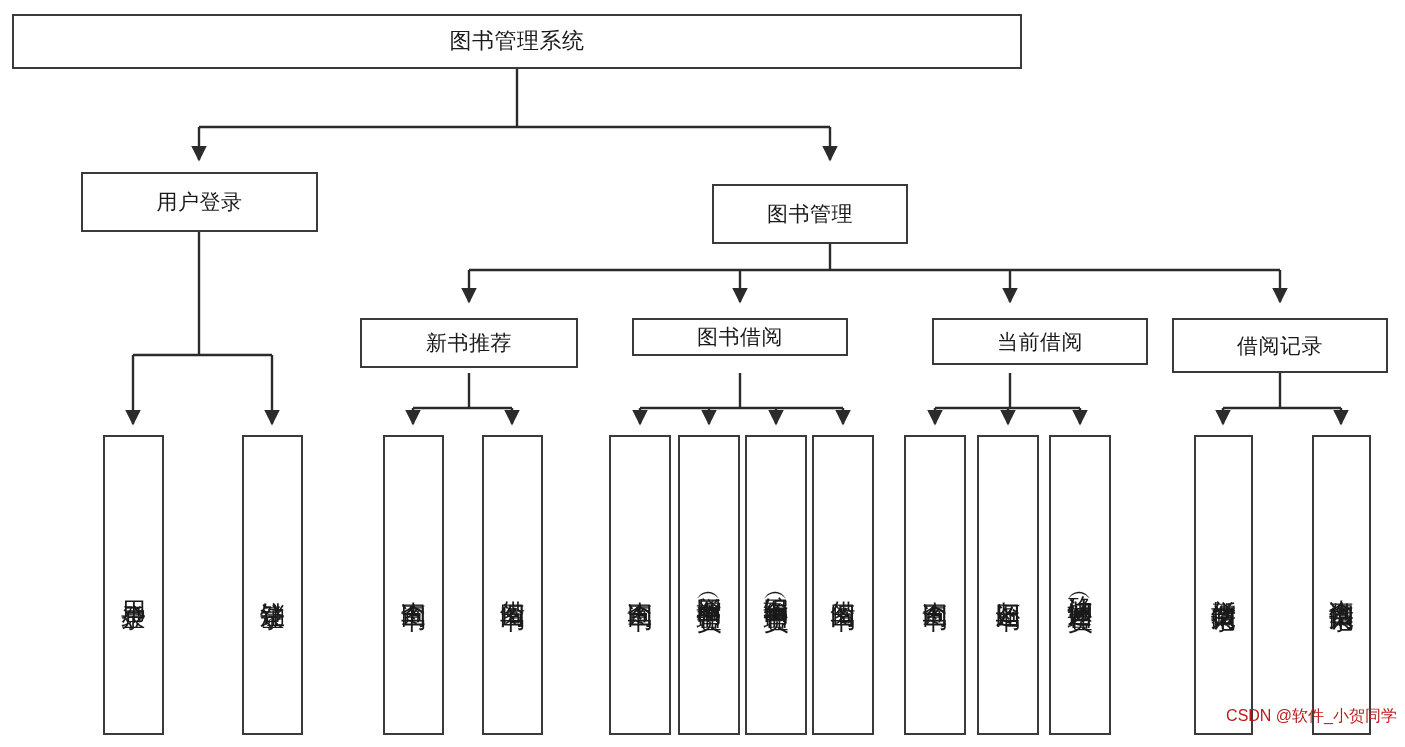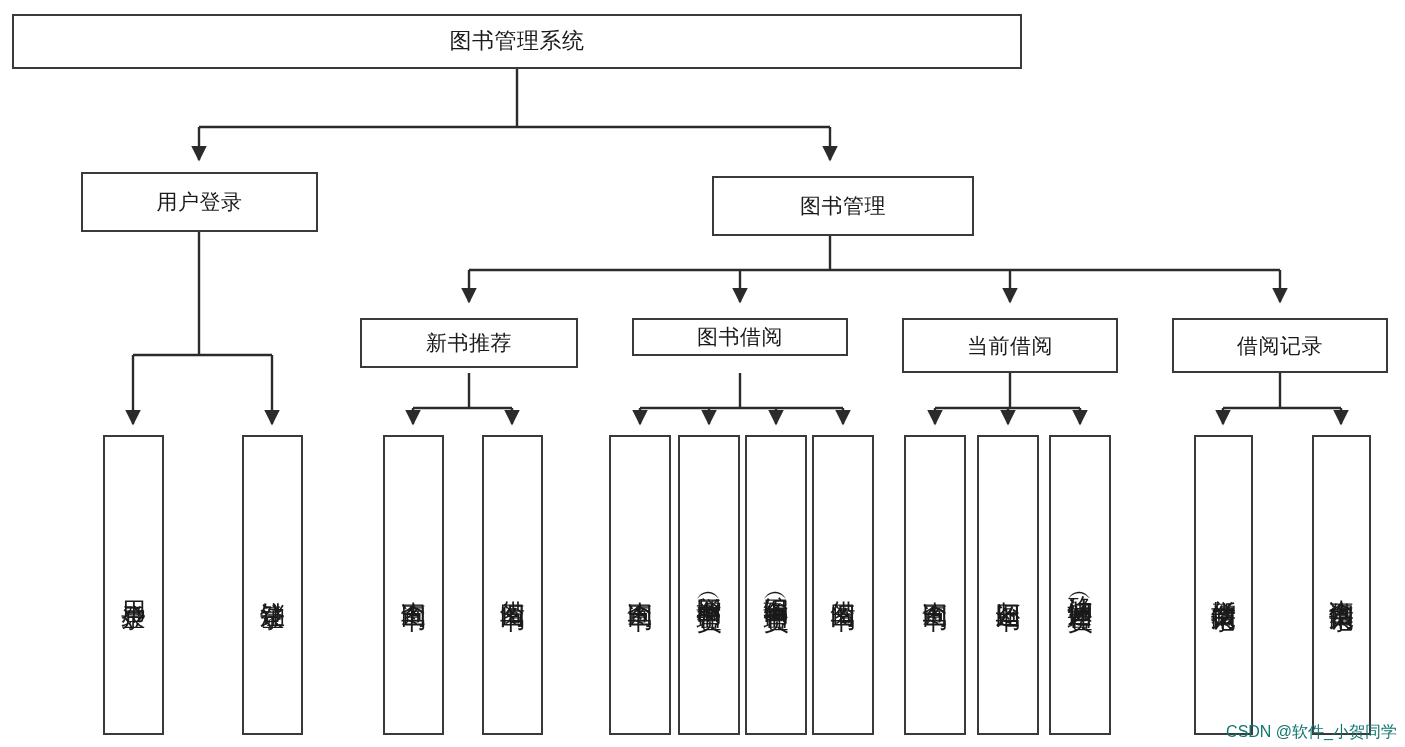--- a/index.html
+++ b/index.html
@@ -61,23 +61,23 @@
     writing-mode: vertical-rl;
     text-orientation: upright;
     font-size: 25px;
     line-height: 1.0;
     letter-spacing: 2px;
     max-height: 100%;
   }
   .watermark {
     position: absolute;
     right: 8px;
-    bottom: 4px;
+    bottom: 20px;
     font-size: 16px;
-    color: #0f766e;
+    color: #b91c1c;
     z-index: 5;
     white-space: nowrap;
     font-family: "Liberation Sans", "DejaVu Sans", sans-serif;
     margin-left: 45px;
   }
 </style>
 </head>
 <body>
 
 <div id="canvas">
@@ -133,33 +133,33 @@
   </svg>
 
   <div class="node horiz root" style="left:12px; top:14px; width:1010px; height:55px;">
     <span class="label">图书管理系统</span>
   </div>
 
   <div class="node horiz" style="left:81px; top:172px; width:237px; height:60px;">
     <span class="label">用户登录</span>
   </div>
 
-  <div class="node horiz" style="left:712px; top:176px; width:262px; height:60px;">
+  <div class="node horiz" style="left:712px; top:184px; width:196px; height:60px;">
     <span class="label">图书管理</span>
   </div>
 
   <div class="node horiz" style="left:360px; top:318px; width:218px; height:50px;">
     <span class="label">新书推荐</span>
   </div>
 
   <div class="node horiz" style="left:632px; top:318px; width:216px; height:38px;">
     <span class="label">图书借阅</span>
   </div>
 
-  <div class="node horiz" style="left:902px; top:318px; width:216px; height:55px;">
+  <div class="node horiz" style="left:932px; top:318px; width:216px; height:47px;">
     <span class="label">当前借阅</span>
   </div>
 
   <div class="node horiz" style="left:1172px; top:318px; width:216px; height:55px;">
     <span class="label">借阅记录</span>
   </div>
 
   <div class="node vert" style="left:103px; top:435px; width:61px; height:300px;">
     <span class="label">用户登录</span>
   </div>

